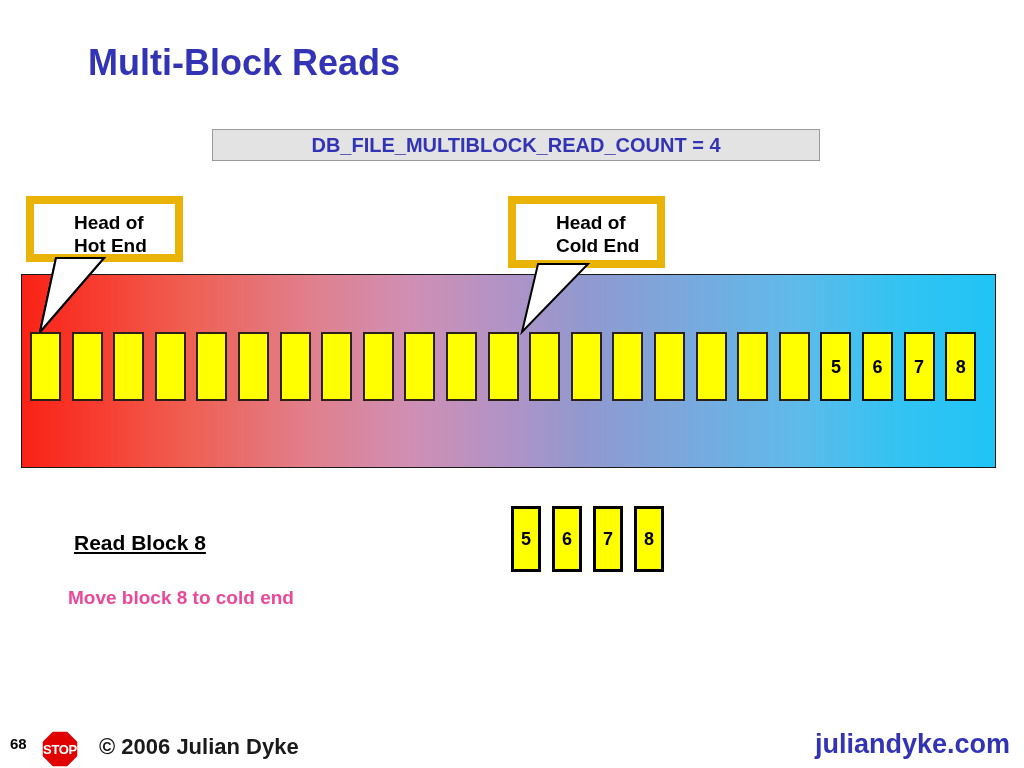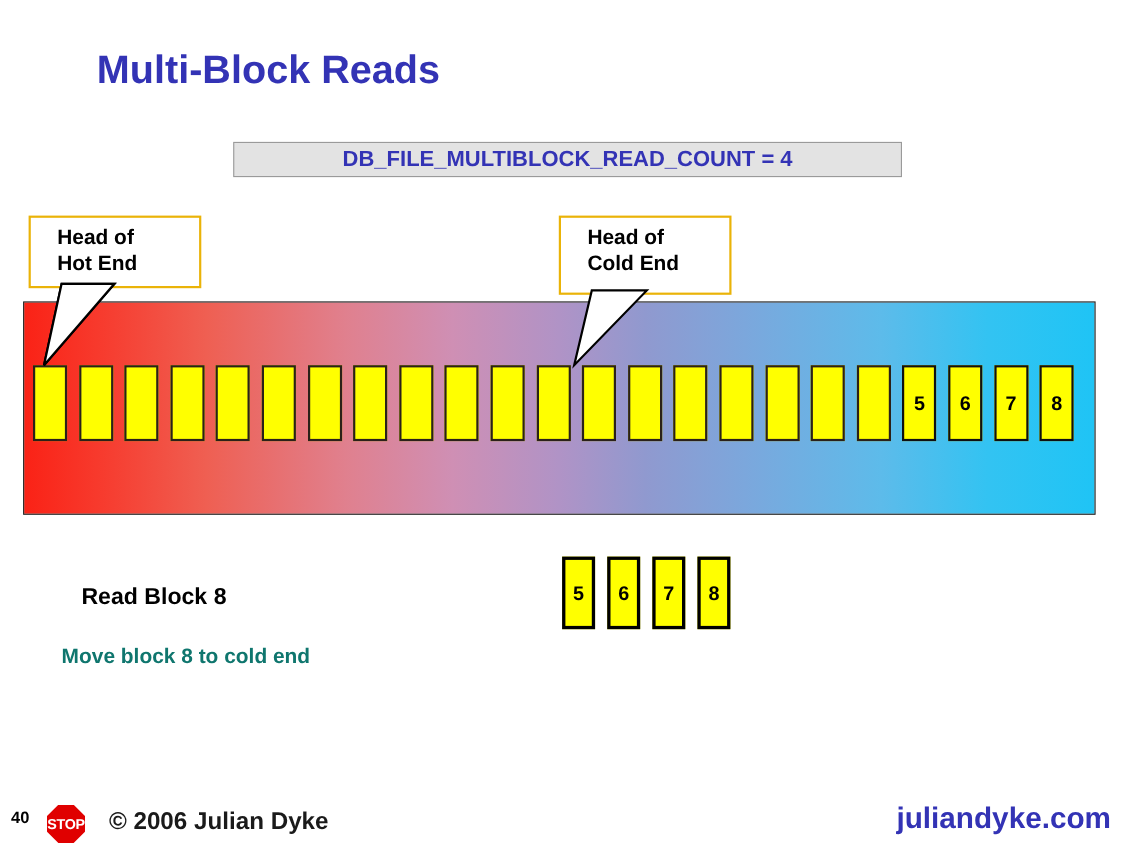--- a/index.html
+++ b/index.html
@@ -89,23 +89,24 @@
     line-height: 1;
   }
   .lru-block.cold {
     border-color: #111111;
   }
 
   
   .callout {
     position: absolute;
     background: #ffffff;
-    border: 2px solid #eab308;
+    border: 8px solid #eab308;
     box-sizing: border-box;
     z-index: 5;
+    padding-left: 16px;
   }
   .callout-text {
     font-size: 19px;
     font-weight: bold;
     color: #000000;
     line-height: 1.22;
     padding: 7px 0 0 24px;
     white-space: pre-line;
   }
   #callout-hot {
@@ -153,28 +154,29 @@
 
   
   #caption-primary {
     position: absolute;
     left: 74px;
     top: 531px;
     font-size: 21px;
     font-weight: bold;
     color: #000000;
     white-space: nowrap;
+    text-decoration: underline;
   }
   #caption-secondary {
     position: absolute;
-    left: 56px;
+    left: 68px;
     top: 587px;
     font-size: 19px;
     font-weight: bold;
-    color: #0f766e;
+    color: #ec4899;
     white-space: nowrap;
   }
 
   
   #footer-page {
     position: absolute;
     left: 10px;
     top: 735px;
     font-size: 15px;
     font-weight: bold;
@@ -277,21 +279,21 @@
 <div id="read-group">
     <div class="read-block" style="left: 0px;">5</div>
     <div class="read-block" style="left: 41px;">6</div>
     <div class="read-block" style="left: 82px;">7</div>
     <div class="read-block" style="left: 123px;">8</div>
   </div>
 
 <div id="caption-primary">Read Block 8</div>
 <div id="caption-secondary">Move block 8 to cold end</div>
 
-<div id="footer-page">40</div>
+<div id="footer-page">68</div>
 
 <div id="stop-sign">
   <svg width="38" height="38" viewBox="0 0 38 38">
     <polygon points="11.5,1 26.5,1 37,11.5 37,26.5 26.5,37 11.5,37 1,26.5 1,11.5" fill="#e00000" stroke="#ffffff" stroke-width="1.5"></polygon>
   </svg>
   <div id="stop-sign-label">STOP</div>
 </div>
 
 <div id="footer-copyright">© 2006 Julian Dyke</div>
 

